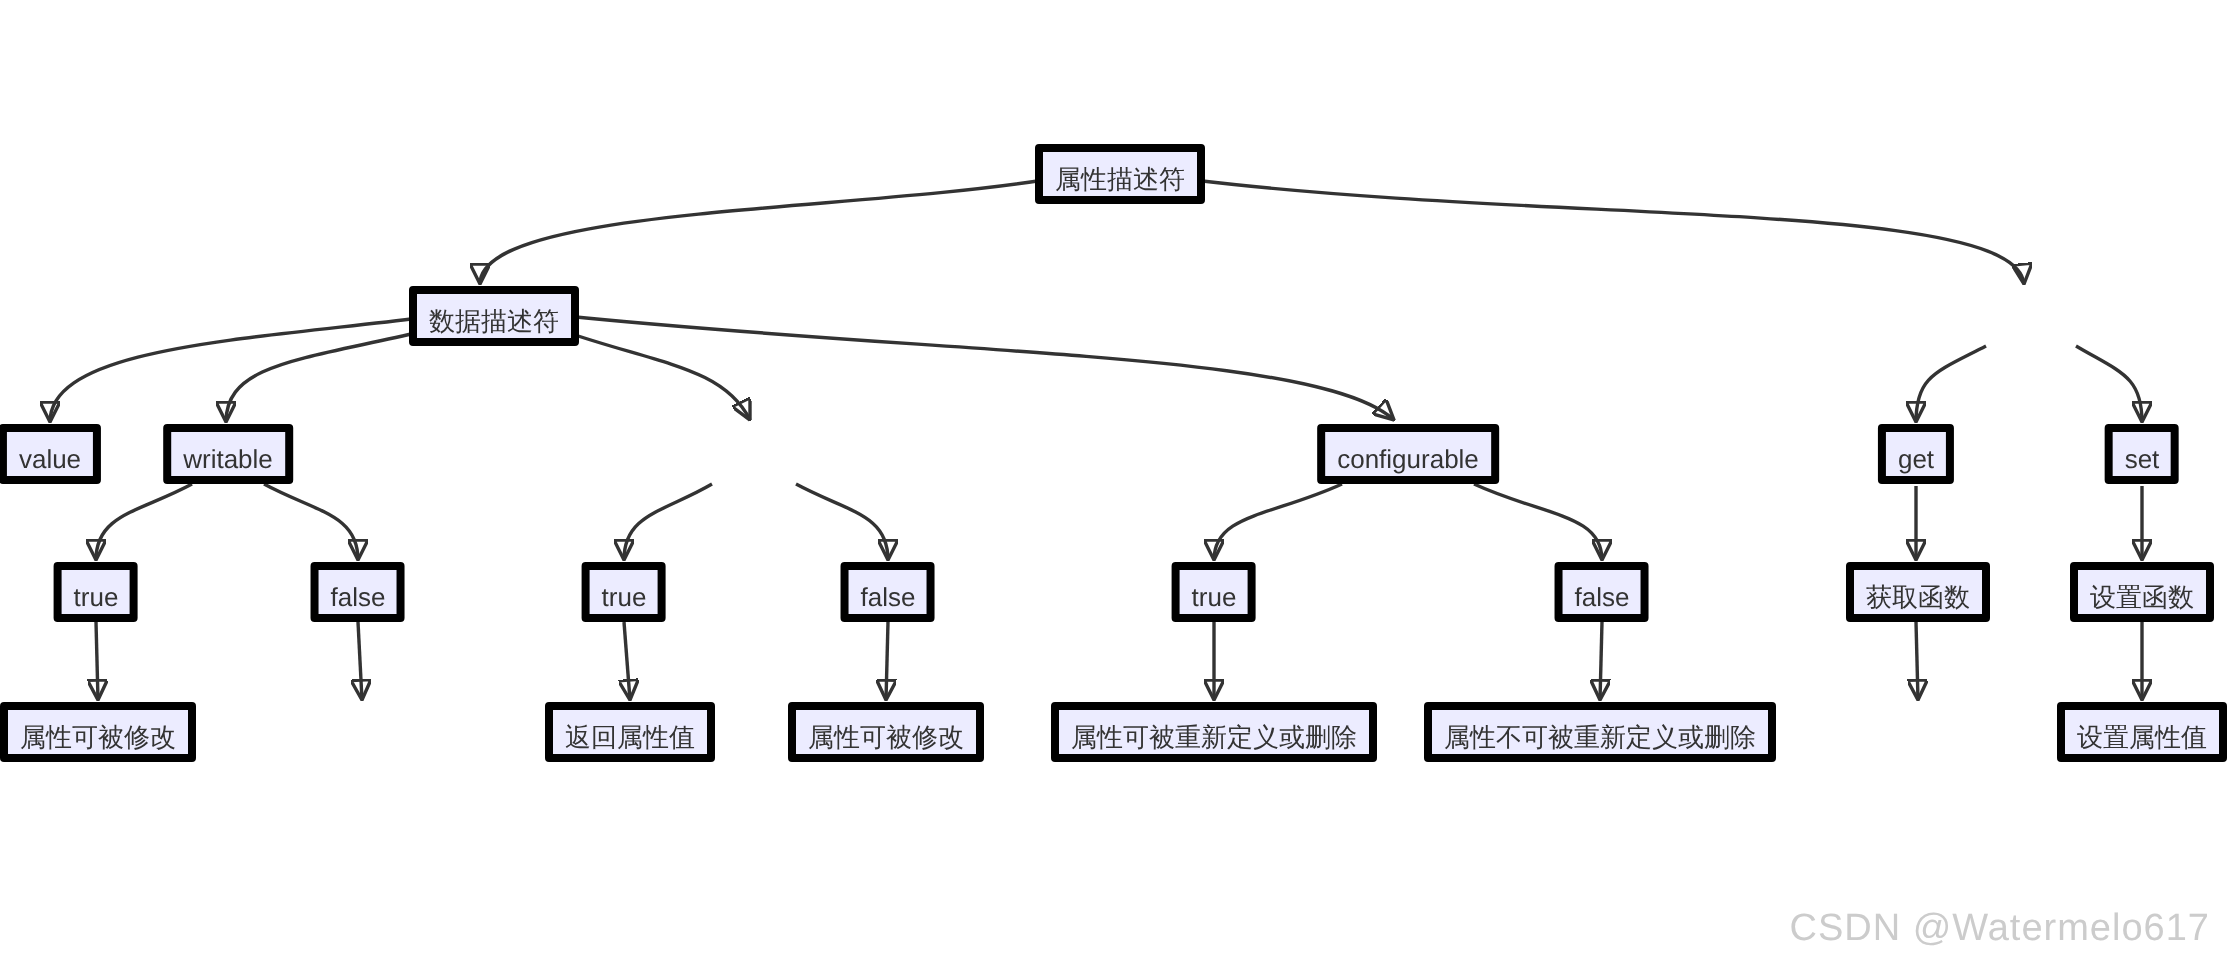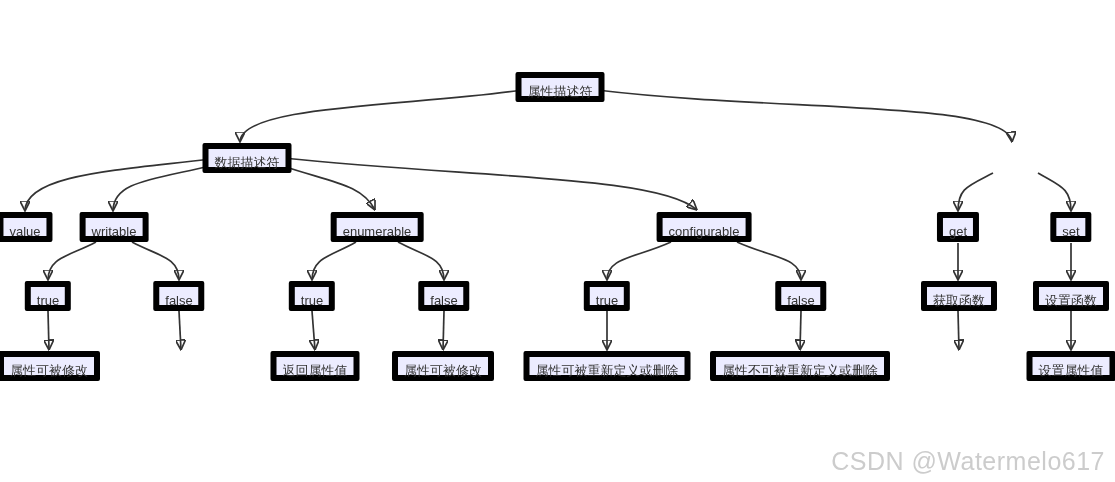--- a/index.html
+++ b/index.html
@@ -14,33 +14,33 @@
   svg.edges { position: absolute; left: 0; top: 0; }
   svg.edges path { fill: none; stroke: #333333; stroke-width: 1.7px; }
   .node {
     position: absolute;
     transform: translateX(-50%);
     box-sizing: border-box;
     height: 30px;
     line-height: 18px;
     padding: 5px 6px;
     background: #ECECFF;
-    border: 6px solid #000000;
+    border: 4px solid #000000;
     border-radius: 2px;
     color: #333333;
     font-size: 13px;
     text-align: center;
     white-space: nowrap;
   }
   .watermark {
     position: absolute;
     right: 10px;
     bottom: 6px;
     color: #cccccc;
-    font-size: 25px;
+    font-size: 19px;
     letter-spacing: 0.5px;
   }
 </style>
 </head>
 <body>
 
 <div class="canvas">
 
   <svg class="edges" width="1115" height="482" viewBox="0 0 1115 482">
     <defs>
@@ -73,21 +73,20 @@
     <path d="M801,311 L800,350" marker-end="url(#arrow)"></path>
     <path d="M958,311 L959,350" marker-end="url(#arrow)"></path>
     <path d="M1071,311 L1071,350" marker-end="url(#arrow)"></path>
   </svg>
 
   <div class="node" style="left:560px;top:72px">属性描述符</div>
   <div class="node" style="left:247px;top:143px">数据描述符</div>
 
   <div class="node" style="left:25px;top:212px">value</div>
   <div class="node" style="left:114px;top:212px">writable</div>
-  <div class="node" style="left:377px;top:212px">enumerable</div>
   <div class="node" style="left:704px;top:212px">configurable</div>
   <div class="node" style="left:958px;top:212px">get</div>
   <div class="node" style="left:1071px;top:212px">set</div>
 
   <div class="node" style="left:48px;top:281px">true</div>
   <div class="node" style="left:179px;top:281px">false</div>
   <div class="node" style="left:312px;top:281px">true</div>
   <div class="node" style="left:444px;top:281px">false</div>
   <div class="node" style="left:607px;top:281px">true</div>
   <div class="node" style="left:801px;top:281px">false</div>

